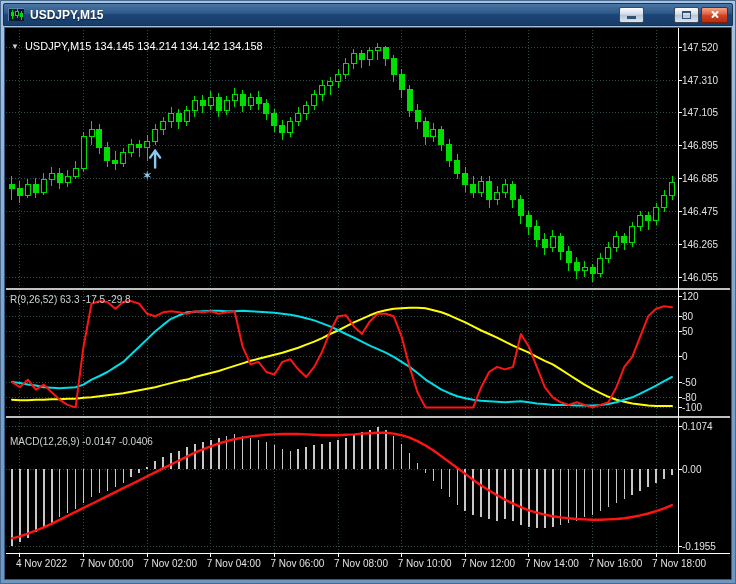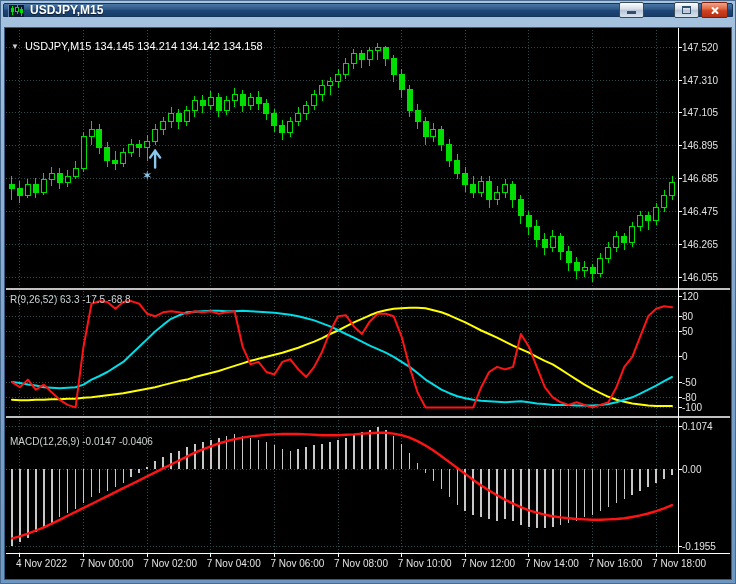--- a/index.html
+++ b/index.html
@@ -1,21 +1,21 @@
 <!DOCTYPE html>
 <html><head>
 <meta charset="utf-8">
 <style>
   html,body{margin:0;padding:0}
   body{width:736px;height:584px;position:relative;overflow:hidden;
        font-family:"Liberation Sans",sans-serif;background:#c6d9ec}
   .window{position:absolute;inset:0;box-sizing:border-box;
           background:linear-gradient(180deg,#a7c3e0 0%,#7fa4cb 55%,#6d96c0 100%);
           border:1px solid #4a6b90}
-  .titlebar{position:absolute;left:2px;top:2px;right:2px;height:14px;display:flex;
+  .titlebar{position:absolute;left:2px;top:2px;right:2px;height:23px;display:flex;
             align-items:center;padding:0 4px;box-sizing:border-box;
             background:linear-gradient(180deg,#4a76a4 0%,#2c5786 45%,#1d4576 50%,#173c69 100%);
             border:1px solid #14345a;border-radius:2px 2px 0 0}
   .app-icon{width:16px;height:13px;display:block}
   .title{color:#fff;font-size:12px;font-weight:bold;margin-left:6px;
          text-shadow:0 1px 1px rgba(0,0,0,.6);white-space:nowrap}
   .spacer{flex:1}
   .wbtn{width:25px;height:16px;margin-left:2px;padding:0;display:flex;align-items:center;
         justify-content:center;border:1px solid #3a4a58;border-radius:2px;cursor:default;
         background:linear-gradient(180deg,#fdfdfd 0%,#d3dce8 45%,#b6c4d6 50%,#dae4f0 100%)}
@@ -419,16 +419,16 @@
         <line x1="586.5" y1="525" x2="586.5" y2="529" stroke="#ffffff"></line>
         <text x="582.5" y="539" fill="#e2e2e2" font-size="10">7 Nov 16:00</text>
         <line x1="650.1190476190476" y1="525" x2="650.1190476190476" y2="529" stroke="#ffffff"></line>
         <text x="646.1190476190476" y="539" fill="#e2e2e2" font-size="10">7 Nov 18:00</text>
       </svg>
 
     <div class="info-line">
       <span class="dropdown">▼</span>
       <span>USDJPY,M15 134.145 134.214 134.142 134.158</span>
     </div>
-    <div class="ind-label wpr-label">R(9,26,52) 63.3 -17.5 -68.8</div>
+    <div class="ind-label wpr-label">R(9,26,52) 63.3 -17.5 -29.8</div>
     <div class="ind-label macd-label">MACD(12,26,9) -0.0147 -0.0406</div>
   </div>
 </div>
 
 </body></html>

